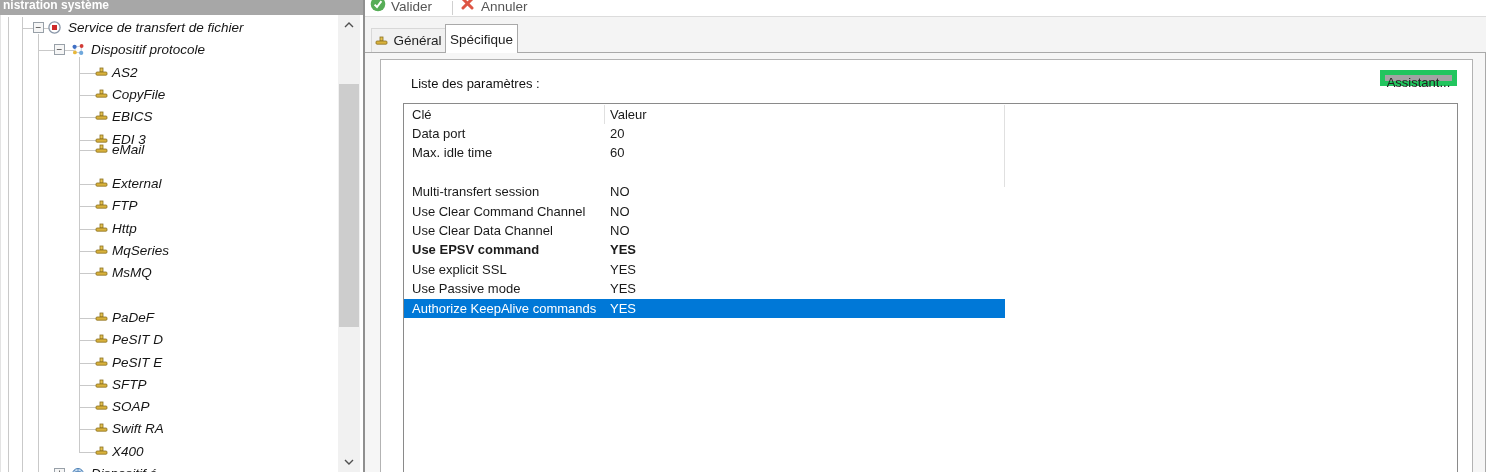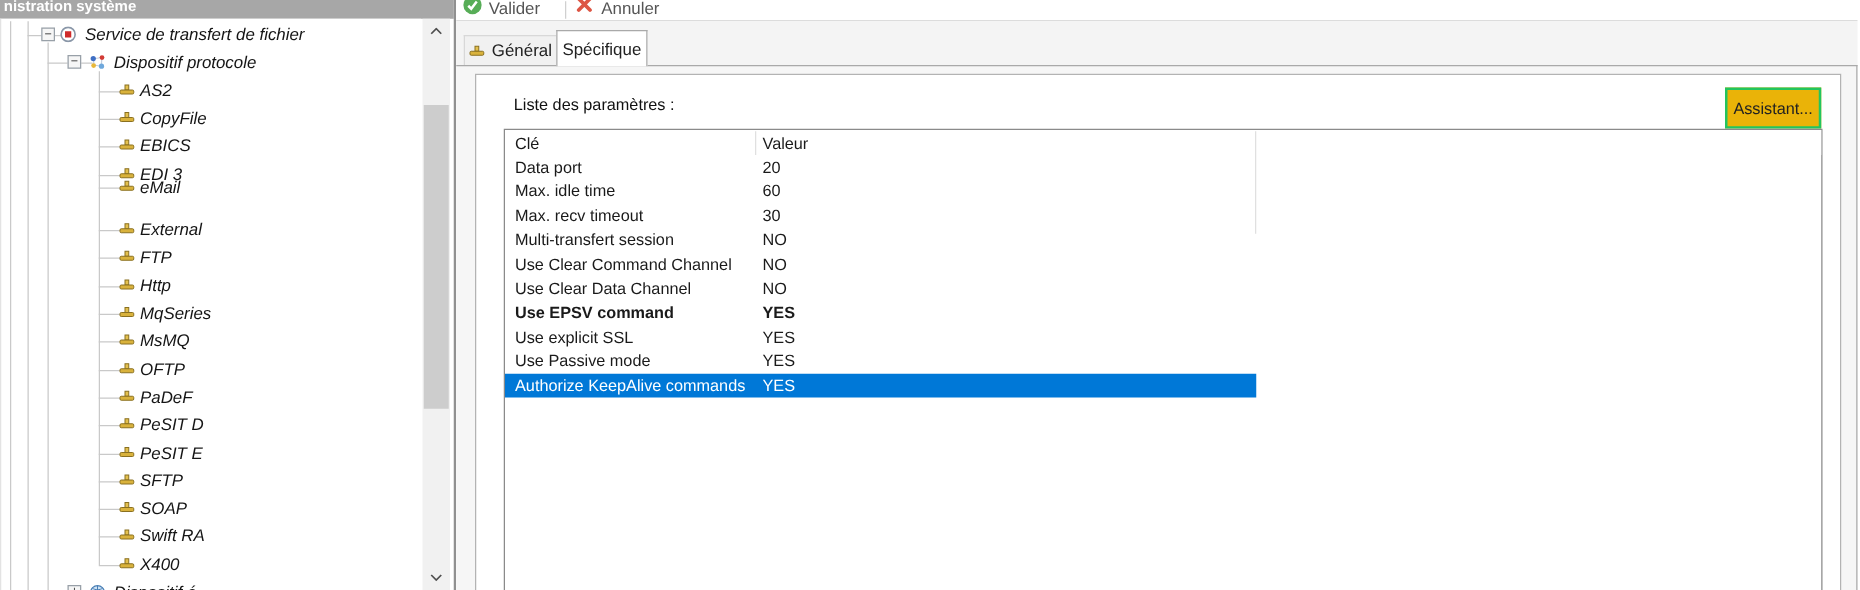--- a/index.html
+++ b/index.html
@@ -37,21 +37,21 @@
   .tabstrip { position:absolute; left:0; top:17px; width:1121px; height:35px; background:#f4f4f4; }
   .tab { position:absolute; font-size:13.5px; color:#222; display:flex; align-items:center; gap:5px; justify-content:center; cursor:default; }
   .tab-inactive { left:6px; top:11px; width:75px; height:24px; background:#f1f1f1; border:1px solid #d8d8d8; border-bottom:none; }
   .tab-active   { left:80px; top:7px; width:73px; height:29px; background:#fff; border:1px solid #a9a9a9; border-bottom:none; z-index:3; }
 
   .tabpanel { position:absolute; left:0; top:52px; width:1121px; height:420px; background:#f6f6f6;
               border-top:1px solid #a9a9a9; border-right:1px solid #a9a9a9; z-index:1; }
 
   .groupbox { position:absolute; left:15px; top:59px; width:1093px; height:420px; background:#fff; border:1px solid #b3b3b3; z-index:2; }
   .params-label { position:absolute; left:30px; top:16px; color:#111; }
-  .assistant { position:absolute; left:999px; top:10px; width:77px; height:33px; background:#eab308; border:2px solid #22c55e;
+  .assistant { position:absolute; left:999px; top:10px; width:77px; height:16px; background:#a3a3a3; border:5px solid #22c55e;
                font-family:"Liberation Sans",sans-serif; font-size:13px; color:#222; }
 
   .listview { position:absolute; left:22px; top:43px; width:1055px; height:380px; background:#fff; border:1px solid #8a8a8a; }
   .lv-head  { position:absolute; left:0; top:0; width:100%; height:20px; background:#fff; }
   .lv-hcell { position:absolute; top:3px; color:#1a1a1a; }
   .lv-sep   { position:absolute; width:1px; background:#e0e0e0; }
   .lrow { position:absolute; left:0; width:1053px; height:19.4px; }
   .lrow span { position:absolute; top:2px; white-space:nowrap; }
   .lrow .k { left:8px; }
   .lrow .v { left:206px; }
@@ -190,30 +190,20 @@
       <div class="trow" style="top: 247.3px;">
         <div class="stub" style="left:78px; width:18px;"></div>
         <span class="ticon" style="left:94px;">
           <svg width="13" height="12" viewBox="0 0 13 12">
             <rect x="5" y="2" width="3" height="4" fill="#e3c04f" stroke="#8a7020" stroke-width="0.8"></rect>
             <rect x="1" y="6" width="11" height="3.2" rx="1" fill="#d9b23c" stroke="#8a7020" stroke-width="0.8"></rect>
           </svg>
         </span>
         <span class="tlabel" style="left:111px;">MsMQ</span>
       </div>
-      <div class="trow" style="top: 269.6px;">
-        <div class="stub" style="left:78px; width:18px;"></div>
-        <span class="ticon" style="left:94px;">
-          <svg width="13" height="12" viewBox="0 0 13 12">
-            <rect x="5" y="2" width="3" height="4" fill="#e3c04f" stroke="#8a7020" stroke-width="0.8"></rect>
-            <rect x="1" y="6" width="11" height="3.2" rx="1" fill="#d9b23c" stroke="#8a7020" stroke-width="0.8"></rect>
-          </svg>
-        </span>
-        <span class="tlabel" style="left:111px;">OFTP</span>
-      </div>
       <div class="trow" style="top: 291.9px;">
         <div class="stub" style="left:78px; width:18px;"></div>
         <span class="ticon" style="left:94px;">
           <svg width="13" height="12" viewBox="0 0 13 12">
             <rect x="5" y="2" width="3" height="4" fill="#e3c04f" stroke="#8a7020" stroke-width="0.8"></rect>
             <rect x="1" y="6" width="11" height="3.2" rx="1" fill="#d9b23c" stroke="#8a7020" stroke-width="0.8"></rect>
           </svg>
         </span>
         <span class="tlabel" style="left:111px;">PaDeF</span>
       </div>
@@ -357,24 +347,20 @@
           <span class="lv-sep" style="left:600px; top:1px; height:82px;"></span>
         </div>
       <div class="lrow" style="top: 20px;">
             <span class="k">Data port</span>
             <span class="v">20</span>
           </div>
           <div class="lrow" style="top: 39.4px;">
             <span class="k">Max. idle time</span>
             <span class="v">60</span>
           </div>
-          <div class="lrow" style="top: 58.8px;">
-            <span class="k">Max. recv timeout</span>
-            <span class="v">30</span>
-          </div>
           <div class="lrow" style="top: 78.2px;">
             <span class="k">Multi-transfert session</span>
             <span class="v">NO</span>
           </div>
           <div class="lrow" style="top: 97.6px;">
             <span class="k">Use Clear Command Channel</span>
             <span class="v">NO</span>
           </div>
           <div class="lrow" style="top: 117px;">
             <span class="k">Use Clear Data Channel</span>

